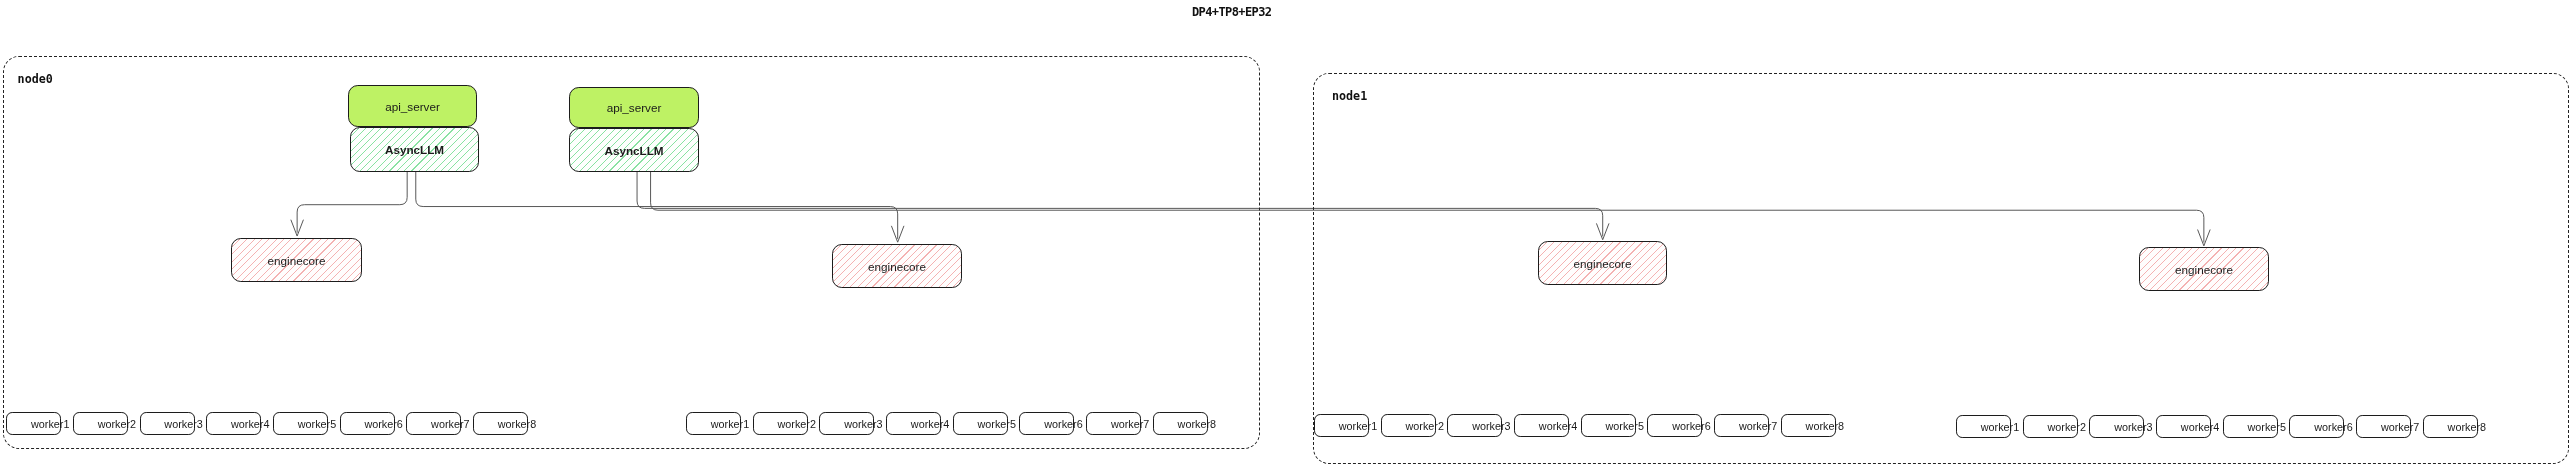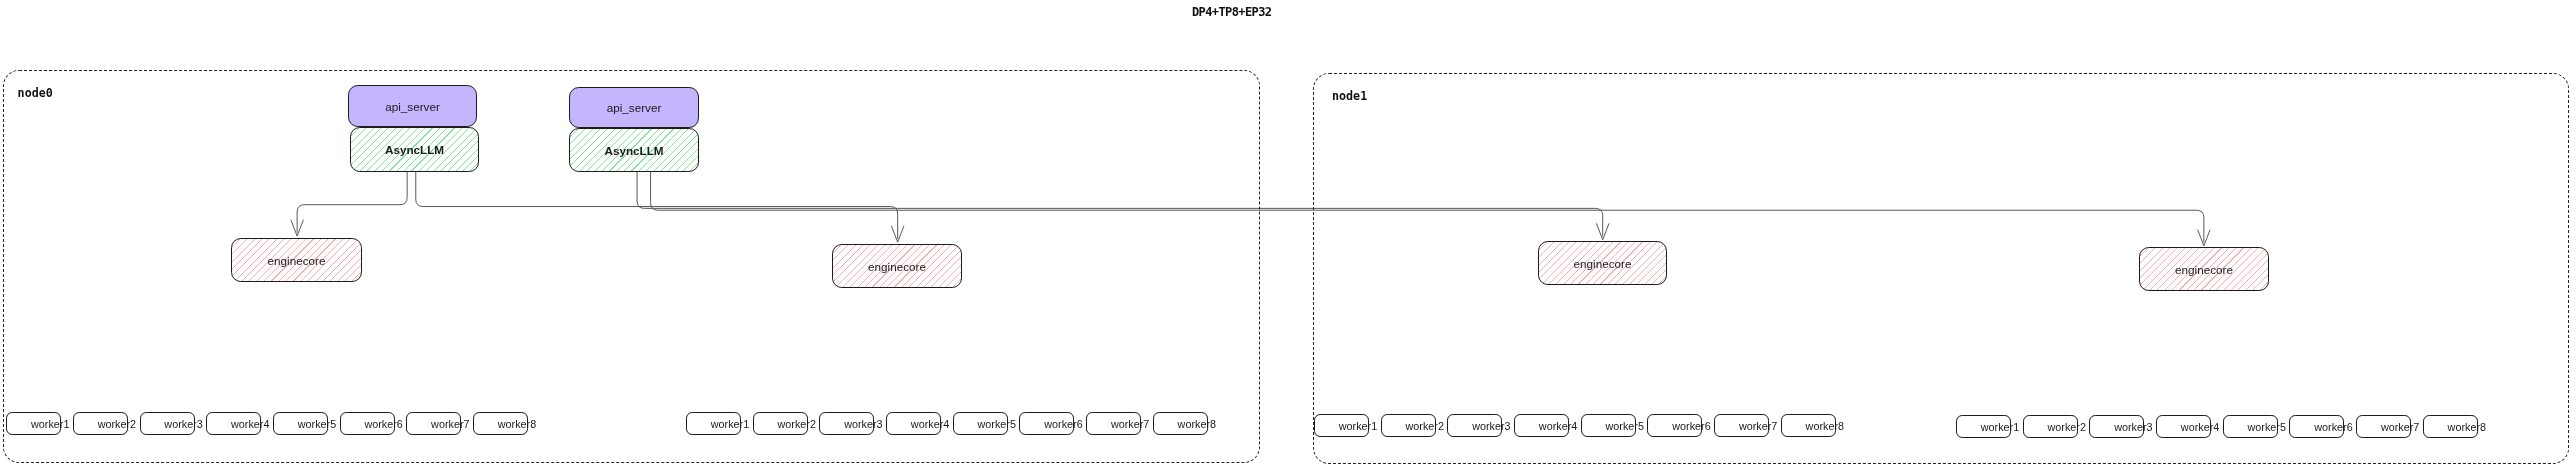--- a/index.html
+++ b/index.html
@@ -33,21 +33,21 @@
   .node-label{
     position:absolute;
     font-family:"DejaVu Sans Mono", monospace;
     font-size:11.7px;font-weight:600;color:#111;
   }
   .box{
     position:absolute;
     display:flex;align-items:center;justify-content:center;
     border:1.4px solid var(--box-border);
     border-radius:9.8px;
-    background:#c4b5fd;
+    background:#bef264;
     font-size:11.7px;
     white-space:nowrap;
     box-sizing:border-box;
   }
   .box--green{
     background-color:#fdfffd;
     background-image:repeating-linear-gradient(135deg, var(--asyncllm-hatch) 0px, var(--asyncllm-hatch) 0.8px, transparent 0.8px, transparent 5.2px);
     font-weight:bold;
   }
   .box--pink{
@@ -93,21 +93,21 @@
     <path d="M 661 280 L 661 321 Q 661 333 649 333 L 494 333 Q 482 333 482 345 L 482 378"></path>
     <path d="M 472 358 L 482 384 L 492 358"></path>
     <path d="M 675 280 L 675 324 Q 675 336 687 336 L 1447 336 Q 1459 336 1459 348 L 1459 388"></path>
     <path d="M 1449 368 L 1459 394 L 1469 368"></path>
     <path d="M 1035 279 L 1035 327 Q 1035 339 1047 339 L 2594 339 Q 2606 339 2606 351 L 2606 384"></path>
     <path d="M 2596 364 L 2606 390 L 2616 364"></path>
     <path d="M 1057 279 L 1057 330 Q 1057 342 1069 342 L 3572 342 Q 3584 342 3584 354 L 3584 394"></path>
     <path d="M 3574 374 L 3584 400 L 3594 374"></path>
   </svg>
 
-  <div class="node" style="left:3.1px;top:70px;width:1255px;height:391px;">
+  <div class="node" style="left:3.1px;top:56px;width:1255px;height:391px;">
     <span class="node-label" style="left:13.5px;top:14.8px;">node0</span>
   </div>
 
   <div class="node" style="left:1313px;top:73px;width:1254px;height:389px;text-align:right;">
     <span class="node-label" style="left:18px;top:15.4px;">node1</span>
   </div>
 
   <div class="box" style="left:348px;top:85px;width:129px;height:42px;">api_server</div>
   <div class="box box--green" style="left:350px;top:127px;width:129px;height:45px;">AsyncLLM</div>
 

